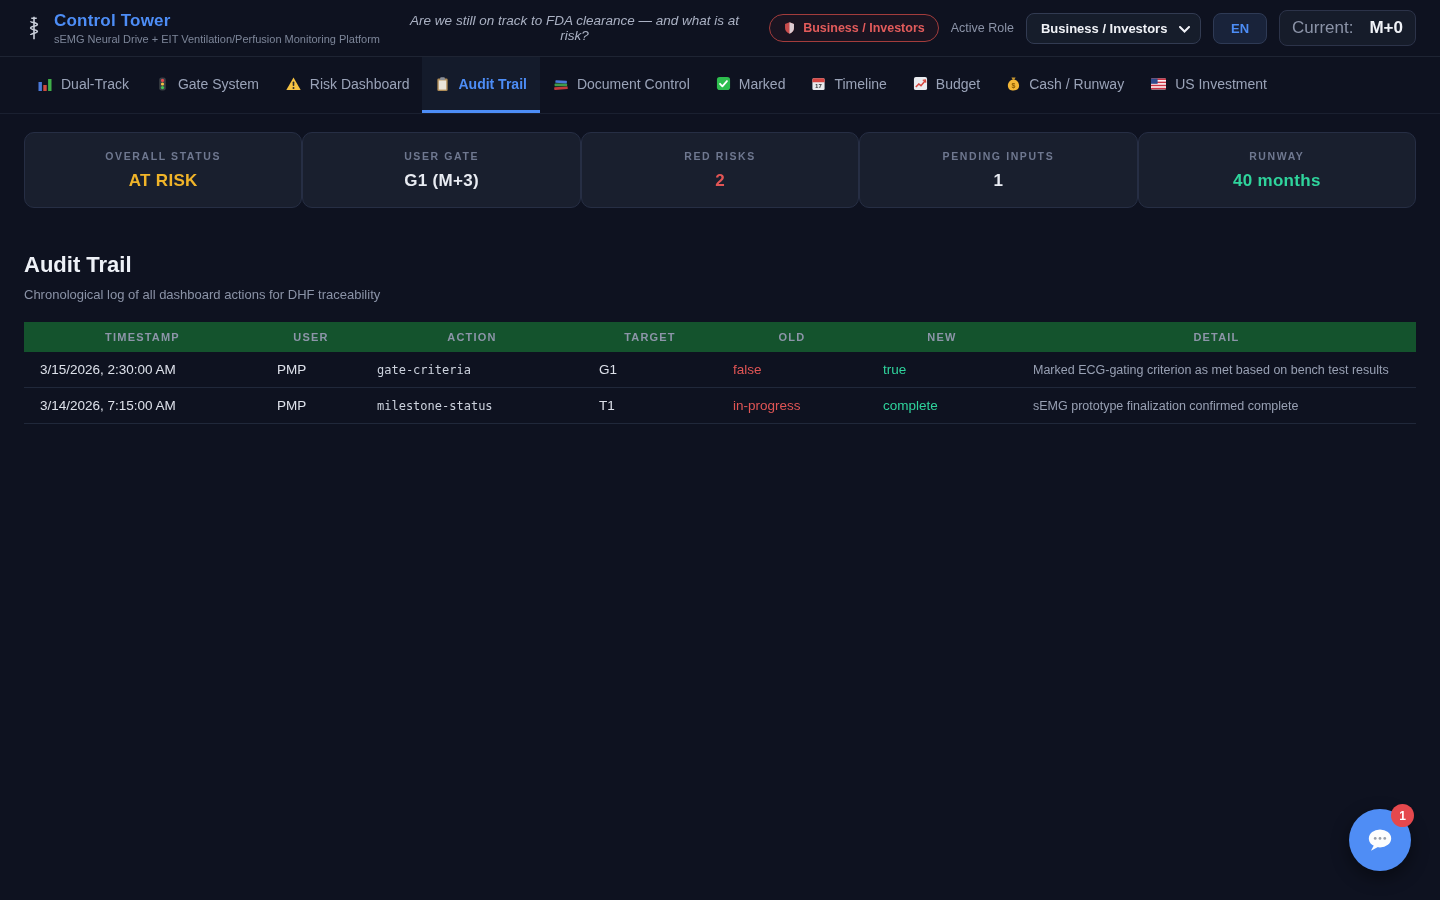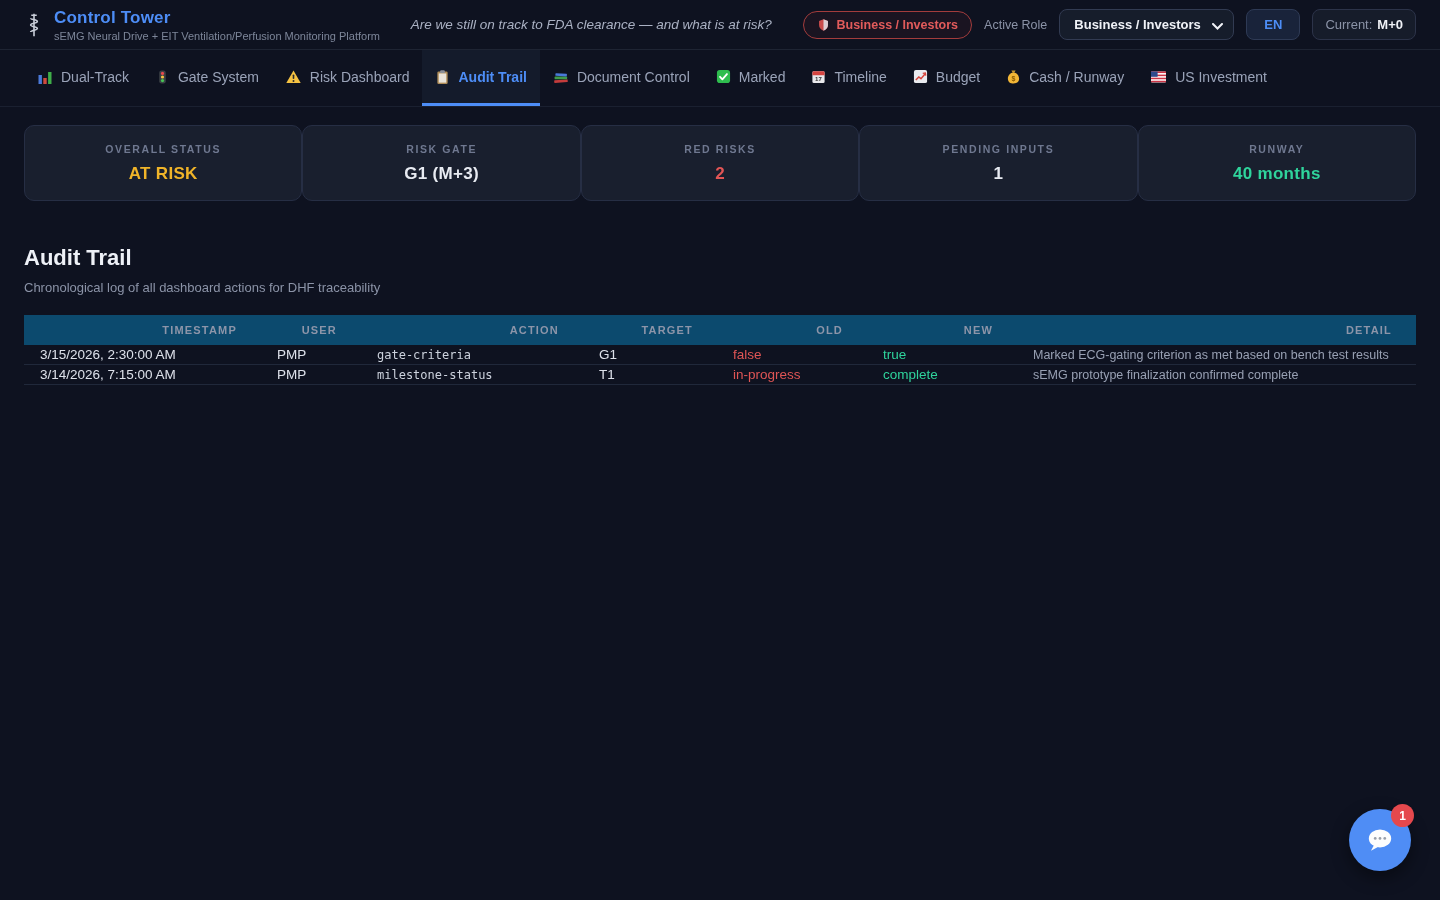--- a/index.html
+++ b/index.html
@@ -6,21 +6,21 @@
   html,body { width:1440px; height:900px; }
   body {
     background:#0e1220;
     color:#e8ebf2;
     font-family:"Liberation Sans", sans-serif;
     overflow:hidden;
     position:relative;
   }
   
   .header {
-    display:flex; align-items:center; height:50px;
+    display:flex; align-items:center; height:57px;
     padding:0 24px; border-bottom:1px solid #1e2433; gap:16px;
   }
   .brand { display:flex; align-items:center; gap:10px; flex:0 0 auto; }
   .brand-title { color:#4d8df6; font-size:17px; font-weight:700; letter-spacing:.2px; }
   .brand-sub { color:#7d8699; font-size:11px; margin-top:2px; }
   .tagline { flex:1; text-align:center; font-style:italic; color:#aab1c3; font-size:13.5px; }
   .hdr-right { display:flex; align-items:center; gap:12px; flex:0 0 auto; }
   .role-badge {
     display:flex; align-items:center; gap:7px;
     border:1px solid #a33c3c; border-radius:999px;
@@ -36,21 +36,21 @@
     padding:7px 32px 7px 14px; font-family:"Liberation Sans",sans-serif; cursor:pointer;
   }
   .select-chevron { position:absolute; right:11px; top:50%; transform:translateY(-50%); pointer-events:none; }
   .en-btn {
     background:#19233a; border:1px solid #2e3a55; border-radius:8px;
     color:#4d8df6; font-weight:700; font-size:13px; padding:7px 17px;
     font-family:"Liberation Sans",sans-serif; cursor:pointer;
   }
   .current-box {
     background:#161c2a; border:1px solid #2c3349; border-radius:8px;
-    padding:7px 12px; font-size:13px; color:#8b93a7; display:flex; gap:5px; align-items:center;
+    padding:7px 12px; font-size:17px; color:#8b93a7; display:flex; gap:16px; align-items:center;
   }
   .current-box b { color:#f0f2f7; }
   
   .tabbar {
     display:flex; align-items:stretch; height:57px;
     padding:0 24px; border-bottom:1px solid #1a2030;
   }
   .tab {
     display:flex; align-items:center; gap:8px; padding:0 13px;
     font-size:14px; color:#9aa3b8; cursor:pointer;
@@ -70,25 +70,25 @@
   }
   .card-label { font-size:10.5px; letter-spacing:1.6px; color:#6f7890; font-weight:700; }
   .card-value { font-size:17px; font-weight:800; color:#e8ebf2; letter-spacing:.3px; }
   
   .section-head { padding:0 24px; margin-top:42px; }
   .section-title { font-size:22px; font-weight:700; color:#eef1f7; }
   .section-sub { font-size:13px; color:#8b93a7; margin-top:9px; }
   
   .audit-table { border-collapse:collapse; margin:20px 24px 0; width:1392px; table-layout:fixed; }
   .audit-table th {
-    background:#0c4a6e; color:#8d95a9; font-size:11px; letter-spacing:1.2px;
-    text-align:right; padding:9px 24px; font-weight:700; white-space:nowrap;
+    background:#14532d; color:#8d95a9; font-size:11px; letter-spacing:1.2px;
+    text-align:center; padding:9px 24px; font-weight:700; white-space:nowrap;
   }
   .audit-table td {
-    padding:2px 16px; font-size:13.5px; border-bottom:1px solid #20283a;
+    padding:10px 16px; font-size:13.5px; border-bottom:1px solid #20283a;
     color:#dde1ea; white-space:nowrap; overflow:hidden;
   }
   td.c-action { font-family:"DejaVu Sans Mono", monospace; font-size:12px; color:#ccd2dd; }
   td.c-old { color:#e05555; }
   td.c-new { color:#2fd49c; }
   td.c-detail { color:#98a0b3; font-size:12.5px; }
   
   .chat-fab {
     position:absolute; right:29px; bottom:29px; width:62px; height:62px;
     border-radius:50%; background:#4f8df5;
@@ -255,21 +255,21 @@
     <span>US Investment</span>
   </div>
 </div>
 
 <div class="cards">
   <div class="card">
     <div class="card-label">OVERALL STATUS</div>
     <div class="card-value" style="color: rgb(240, 180, 41);">AT RISK</div>
   </div>
   <div class="card">
-    <div class="card-label">RISK GATE</div>
+    <div class="card-label">USER GATE</div>
     <div class="card-value" style="color: rgb(232, 235, 242);">G1 (M+3)</div>
   </div>
   <div class="card">
     <div class="card-label">RED RISKS</div>
     <div class="card-value" style="color: rgb(226, 85, 85);">2</div>
   </div>
   <div class="card">
     <div class="card-label">PENDING INPUTS</div>
     <div class="card-value" style="color: rgb(232, 235, 242);">1</div>
   </div>

